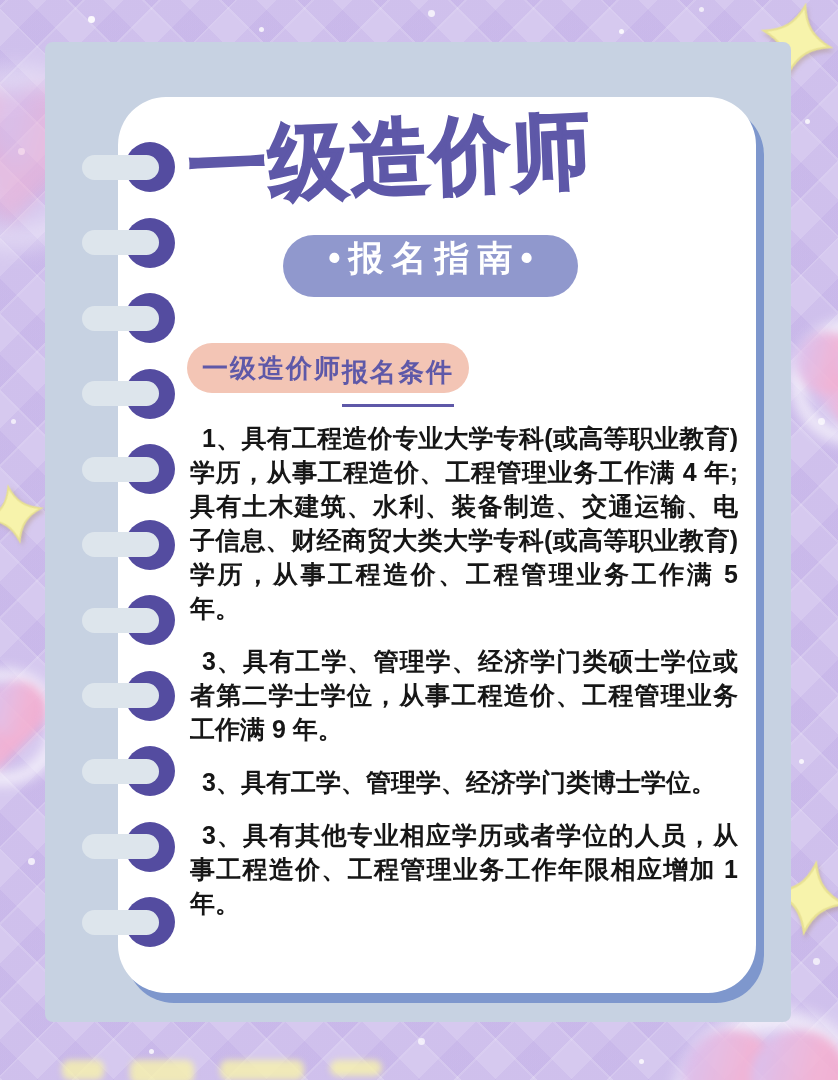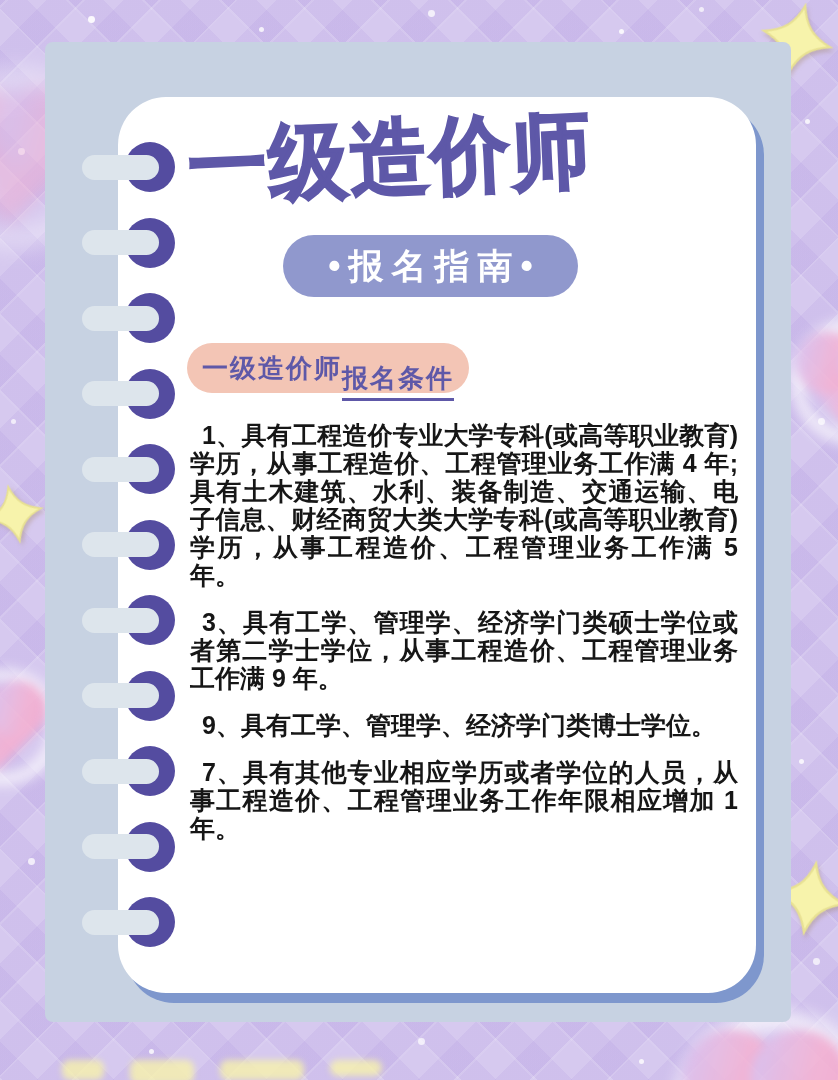--- a/index.html
+++ b/index.html
@@ -63,30 +63,30 @@
   .ring-bar{position:absolute;left:0;top:12.5px;width:77px;height:25px;border-radius:13px;
       background:var(--ring-bar,#dde5ec);}
   
   .title{position:absolute;left:105px;top:116px;width:570px;margin:0;z-index:4;
       text-align:center;font-size:84px;line-height:1;font-weight:900;
       color:var(--accent,#5e58a8);letter-spacing:2px;
       transform:rotate(-2.5deg) scaleX(.94);transform-origin:center;
       -webkit-text-stroke:2px var(--accent,#5e58a8);}
   .badge{position:absolute;left:283px;top:235px;width:295px;height:62px;z-index:4;
       background:var(--badge-bg,#9098cd);border-radius:31px;
-      display:flex;align-items:center;justify-content:center;}
+      display:flex;align-items:flex-start;justify-content:center;}
   .badge span{color:var(--badge-text,#ffffff);font-size:35px;font-weight:800;
       letter-spacing:8px;padding-left:8px;}
   .section-pill{position:absolute;left:187px;top:343px;height:50px;z-index:4;
       padding:0 15px;background:var(--pill-bg,#f3c5b5);border-radius:25px;
       display:inline-flex;align-items:center;
       font-size:26px;font-weight:800;color:var(--accent,#5e58a8);letter-spacing:2px;}
-  .section-pill .underlined{border-bottom:3px solid var(--accent,#5e58a8);padding-bottom:2px;margin-top:25px;}
+  .section-pill .underlined{border-bottom:3px solid var(--accent,#5e58a8);padding-bottom:14px;margin-top:25px;}
   .conditions{position:absolute;left:190px;top:421px;width:548px;z-index:4;}
-  .conditions p{margin:0 0 19px;font-size:25px;line-height:28px;font-weight:700;
+  .conditions p{margin:0 0 19px;font-size:25px;line-height:34px;font-weight:700;
       color:var(--body-text,#161616);text-align:justify;text-indent:12px;}
 </style>
 </head>
 <body>
 
 <div class="stage">
   <div class="bg"></div>
   <div class="sparkles"></div>
 
   <div class="heart heart-tl">
@@ -187,16 +187,16 @@
   </div>
 
   <div class="section-pill">
     <span>一级造价师</span>
       <span class="underlined">报名条件</span>
   </div>
 
   <div class="conditions">
     <p>1、具有工程造价专业大学专科(或高等职业教育)学历，从事工程造价、工程管理业务工作满 4 年;具有土木建筑、水利、装备制造、交通运输、电子信息、财经商贸大类大学专科(或高等职业教育)学历，从事工程造价、工程管理业务工作满 5 年。</p>
     <p>3、具有工学、管理学、经济学门类硕士学位或者第二学士学位，从事工程造价、工程管理业务工作满 9 年。</p>
-    <p>9、具有工学、管理学、经济学门类博士学位。</p>
-    <p>7、具有其他专业相应学历或者学位的人员，从事工程造价、工程管理业务工作年限相应增加 1 年。</p>
+    <p>3、具有工学、管理学、经济学门类博士学位。</p>
+    <p>3、具有其他专业相应学历或者学位的人员，从事工程造价、工程管理业务工作年限相应增加 1 年。</p>
   </div>
 </div>
 
 </body></html>

